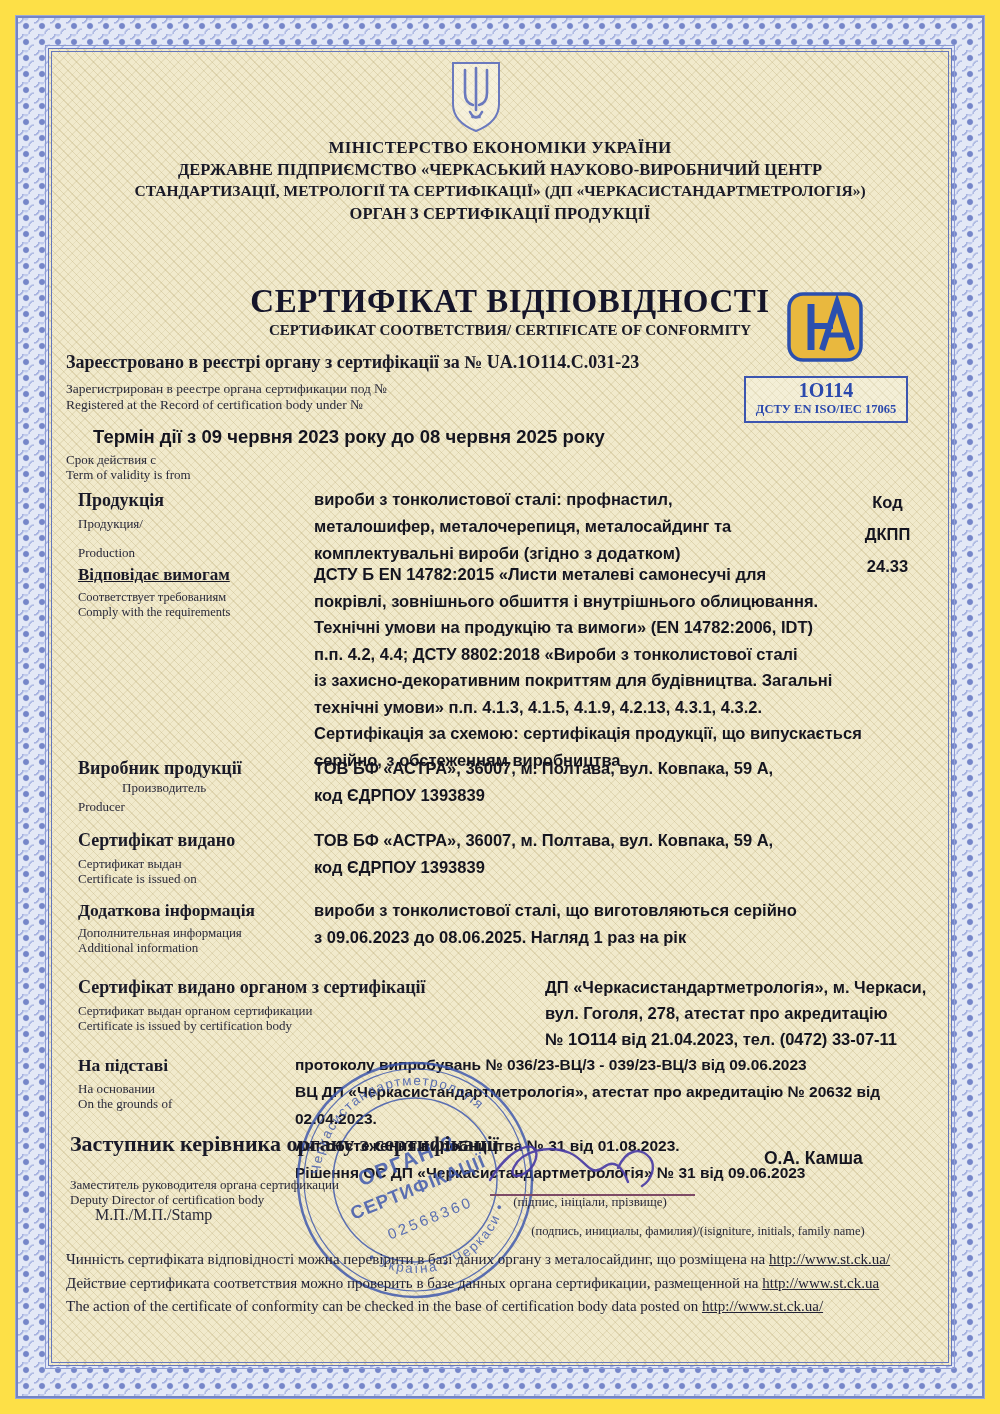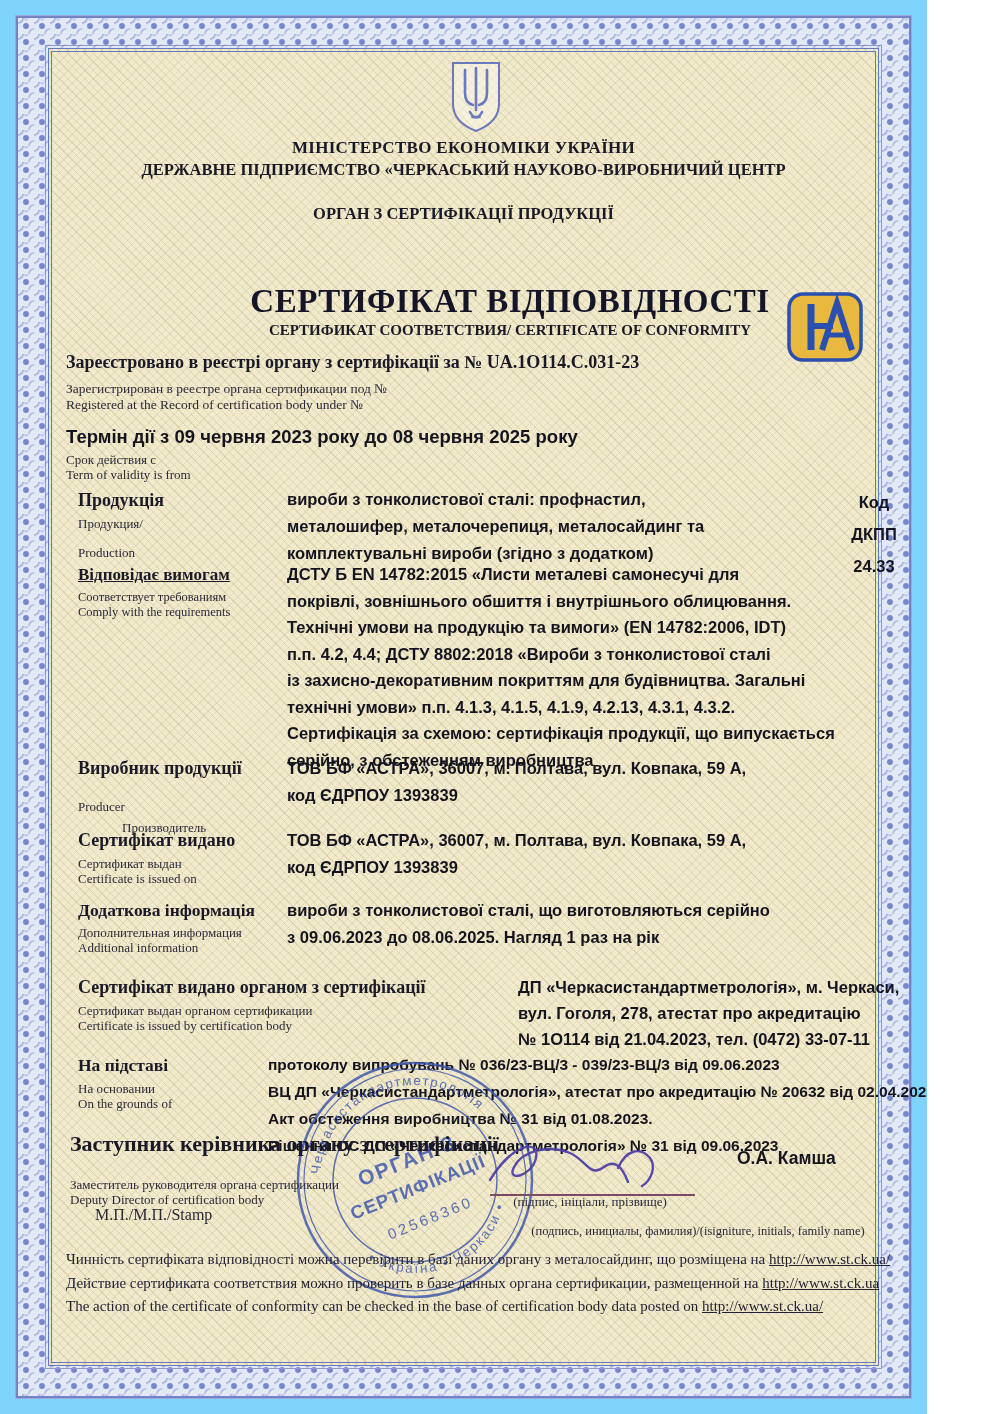--- a/index.html
+++ b/index.html
@@ -1,17 +1,17 @@
 <!DOCTYPE html>
 <html><head>
 <meta charset="utf-8">
 <style>
   * { margin:0; padding:0; box-sizing:border-box; }
   body { background:#ffffff; font-family:"Liberation Serif", serif; }
-  .page { position:relative; width:927px; height:1414px; background:#7dd3fc; overflow:hidden; }
+  .page { position:relative; width:1000px; height:1414px; background:#fde047; overflow:hidden; }
 
   
   .lace {
     position:absolute; inset:16px;
     background-color:#e3e8f6;
     background-image:
       radial-gradient(circle at 8px 8px, rgba(86,106,188,.78) 2.4px, rgba(86,106,188,0) 3.6px),
       radial-gradient(circle at 0px 0px, rgba(124,141,208,0) 4px, rgba(124,141,208,.6) 4px, rgba(124,141,208,.6) 5px, rgba(124,141,208,0) 6.5px),
       radial-gradient(circle at 16px 16px, rgba(124,141,208,0) 4px, rgba(124,141,208,.5) 4px, rgba(124,141,208,.5) 5px, rgba(124,141,208,0) 6.5px),
       radial-gradient(circle at 8px 0px, rgba(160,174,226,.5) 2px, rgba(160,174,226,0) 3px);
@@ -26,21 +26,21 @@
     background-image:
       repeating-linear-gradient(45deg, rgba(172,154,94,.26) 0 1px, rgba(0,0,0,0) 1px 6px),
       repeating-linear-gradient(135deg, rgba(172,154,94,.15) 0 1px, rgba(0,0,0,0) 1px 6px);
     border:4px double #6577bd;
     outline:1px solid #8d9bd4; outline-offset:2px;
   }
 
   .abs { position:absolute; }
   .serifb { font-family:"Liberation Serif", serif; font-weight:bold; color:#191927; }
   .serif  { font-family:"Liberation Serif", serif; color:#2a2a3a; }
-  .sansb  { font-family:"Liberation Sans", sans-serif; font-weight:bold; color:#14141f; }
+  .sansb  { font-family:"Liberation Sans", sans-serif; font-weight:bold; color:#14141f;padding-left:27px; }
   .preline { white-space:pre-line; }
   .ctr { text-align:center; }
 
   .hdr-line1 { left:70px; right:70px; top:138px; font-size:17px; letter-spacing:.3px; }
   .hdr-line2 { left:70px; right:70px; top:160px; font-size:16.5px; }
   .hdr-line3 { left:55px; right:55px; top:182px; font-size:15.5px; }
   .hdr-line4 { left:70px; right:70px; top:204px; font-size:16.5px; }
 
   .title    { left:95px; width:830px; top:283px; font-size:33px; letter-spacing:.5px; color:#15152a; }
   .subtitle { left:95px; width:830px; top:322px; font-size:15px; }
@@ -85,35 +85,40 @@
       <path d="M28 8 V50"></path>
       <path d="M17 10 V33 Q17 43 25 45"></path>
       <path d="M39 10 V33 Q39 43 31 45"></path>
       <path d="M22 52 Q28 63 34 52"></path>
       <path d="M24.5 57 H31.5"></path>
     </g>
   </svg>
 
   <div class="abs serifb ctr hdr-line1">МІНІСТЕРСТВО ЕКОНОМІКИ УКРАЇНИ</div>
   <div class="abs serifb ctr hdr-line2">ДЕРЖАВНЕ ПІДПРИЄМСТВО «ЧЕРКАСЬКИЙ НАУКОВО-ВИРОБНИЧИЙ ЦЕНТР</div>
+  <div class="abs serifb ctr hdr-line3">СТАНДАРТИЗАЦІЇ, МЕТРОЛОГІЇ ТА СЕРТИФІКАЦІЇ» (ДП «ЧЕРКАСИСТАНДАРТМЕТРОЛОГІЯ»)</div>
   <div class="abs serifb ctr hdr-line4">ОРГАН З СЕРТИФІКАЦІЇ ПРОДУКЦІЇ</div>
 
   <div class="abs serifb ctr title">СЕРТИФІКАТ ВІДПОВІДНОСТІ</div>
   <div class="abs serifb ctr subtitle">СЕРТИФИКАТ СООТВЕТСТВИЯ/ CERTIFICATE OF CONFORMITY</div>
 
   <svg class="abs brand-logo" viewBox="0 0 78 72">
     <rect x="3" y="3" width="72" height="66" rx="14" fill="#e9b83e" stroke="#2b4fae" stroke-width="3.5"></rect>
     <g stroke="#2b4fae" fill="none">
       <path d="M25 13 V59" stroke-width="7"></path>
       <path d="M36 59 L51 12 L66 59" stroke-width="6"></path>
       <path d="M25 35 H47" stroke-width="6"></path>
       <path d="M42 44 H60" stroke-width="5"></path>
     </g>
   </svg>
 
+  <div class="abs brand-box">
+    <div class="code">1О114</div>
+    <div class="std">ДСТУ EN ISO/ІЕС 17065</div>
+  </div>
 
   <div class="abs serifb reg-ua">Зареєстровано в реєстрі органу з сертифікації за № UA.1О114.С.031-23</div>
   <div class="abs serif reg-ru">Зарегистрирован в реестре органа сертификации под №</div>
   <div class="abs serif reg-en">Registered at the Record of certification body under №</div>
 
   <div class="abs sansb val-ua">Термін дії з 09 червня 2023 року  до  08 червня 2025 року</div>
   <div class="abs serif val-ru">Срок действия с</div>
   <div class="abs serif val-en">Term of validity is from</div>
 
   <div class="abs serifb slabel" style="left:78px; top:490px; font-size:18px;">Продукція</div>
@@ -132,21 +137,21 @@
   <div class="abs sansb preline" style="left:287px; top:561px; width:648px; font-size:16.5px; line-height:26.5px;">ДСТУ Б EN 14782:2015 «Листи металеві самонесучі для
 покрівлі, зовнішнього обшиття і внутрішнього облицювання.
 Технічні умови на продукцію та вимоги» (EN 14782:2006, IDT)
 п.п. 4.2, 4.4; ДСТУ 8802:2018 «Вироби з тонколистової сталі
 із захисно-декоративним покриттям для будівництва. Загальні
 технічні умови» п.п. 4.1.3, 4.1.5, 4.1.9, 4.2.13, 4.3.1, 4.3.2.
 Сертифікація за схемою: сертифікація продукції, що випускається
 серійно, з обстеженням виробництва</div>
 
   <div class="abs serifb" style="left:78px; top:758px; font-size:18px;">Виробник продукції</div>
-  <div class="abs serif ssub" style="left:78px; top:820px;padding-left:44px;">Производитель</div>
+  <div class="abs serif ssub" style="left:78px; top:780px;padding-left:44px;">Производитель</div>
   <div class="abs serif ssub" style="left:78px; top:799px;">Producer</div>
   <div class="abs sansb scontent preline" style="left:287px; top:755px; width:648px;">ТОВ БФ «АСТРА», 36007, м. Полтава, вул. Ковпака, 59 А,
 код ЄДРПОУ 1393839</div>
 
   <div class="abs serifb" style="left:78px; top:830px; font-size:18px;">Сертифікат видано</div>
   <div class="abs serif ssub" style="left:78px; top:856px;">Сертификат выдан</div>
   <div class="abs serif ssub" style="left:78px; top:871px;">Certificate is issued on</div>
   <div class="abs sansb scontent preline" style="left:287px; top:827px; width:648px;">ТОВ БФ «АСТРА», 36007, м. Полтава, вул. Ковпака, 59 А,
 код ЄДРПОУ 1393839</div>
 

